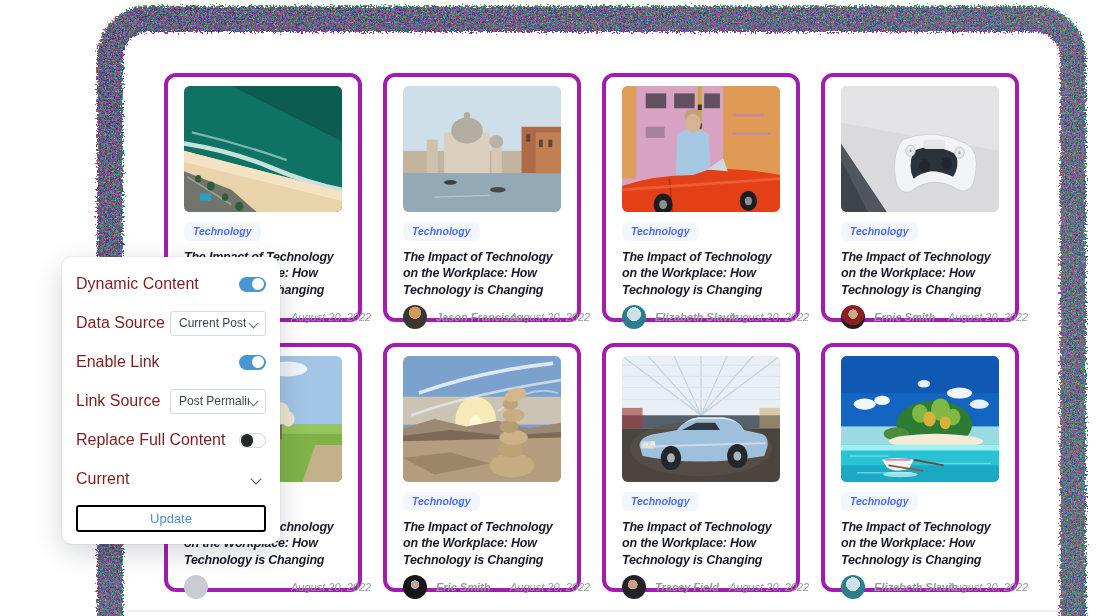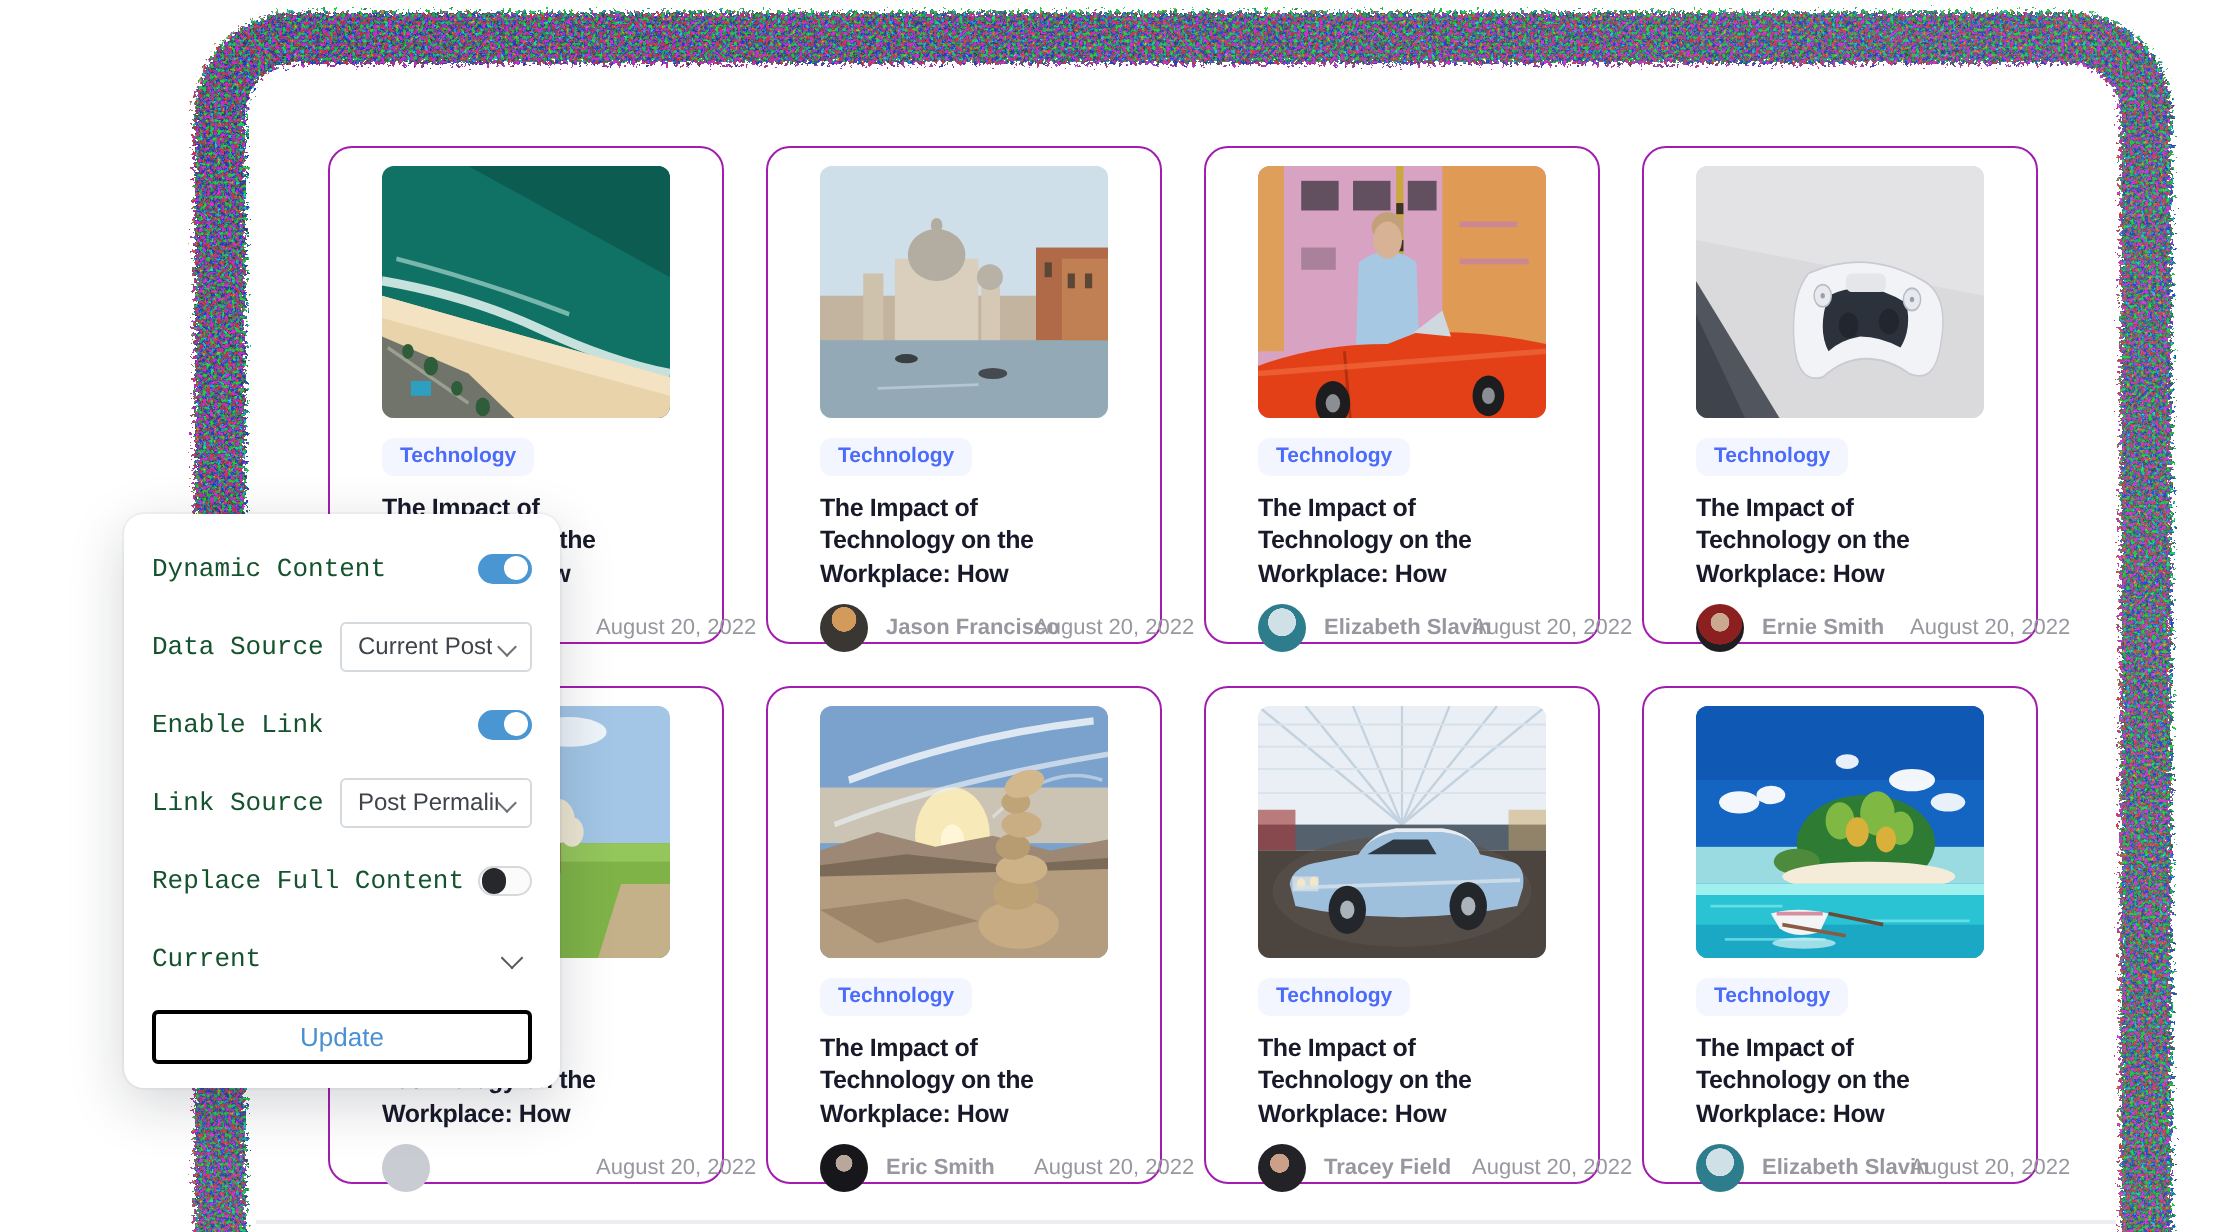--- a/index.html
+++ b/index.html
@@ -5,22 +5,22 @@
   html,body{margin:0;padding:0;background:#ffffff;}
   body{font-family:"Liberation Sans","DejaVu Sans",sans-serif;}
   .canvas{position:relative;width:1120px;height:616px;background:#fff;overflow:hidden;}
 
   
   .frame-svg{position:absolute;left:0;top:0;z-index:0;}
 
   
   .grid{position:absolute;left:164px;top:73px;width:856px;display:grid;
         grid-template-columns:repeat(4,198px);column-gap:21px;row-gap:21px;z-index:1;}
-  .card{box-sizing:border-box;background:#fff;border:1px solid #a21caf;border-radius:12px;
-        padding:9px 26px 8px;height:249px;}
+  .card{box-sizing:border-box;background:#fff;border:4px solid #a21caf;border-radius:12px;
+        padding:9px 16px 8px;height:249px;font-style:italic;}
   .thumb{width:100%;height:126px;border-radius:6px;overflow:hidden;background:#dfe3e8;}
   .thumb svg{display:block;width:100%;height:100%;}
   .tag{display:inline-block;margin-top:10px;font-size:10.5px;font-weight:bold;color:#4B6BFB;
        background:rgba(75,107,251,0.06);padding:4px 9px;border-radius:6px;line-height:1;}
   .title{margin:8px 0 0;font-size:12.5px;line-height:16.5px;font-weight:bold;color:#181A2A;
          letter-spacing:-0.2px;height:50px;overflow:hidden;}
   .meta{margin-top:6px;display:flex;align-items:center;font-size:11px;color:#97989F;}
   .avatar{width:24px;height:24px;border-radius:50%;flex:0 0 24px;margin-right:9px;background:#c9ccd2;}
   .author{font-weight:bold;min-width:60px;margin-right:14px;white-space:nowrap;}
   .date{white-space:nowrap;}
@@ -29,21 +29,21 @@
   .av-ernie{background:radial-gradient(circle at 50% 38%,#caa98e 0 24%,#8c1f1f 25% 58%,#1d1d22 59%);}
   .av-eric{background:radial-gradient(circle at 50% 40%,#b9a79b 0 22%,#17171b 23%);}
   .av-tracey{background:radial-gradient(circle at 45% 40%,#caa088 0 24%,#232227 25%);}
   .av-hidden{background:#c9ccd2;}
 
   
   .panel{position:absolute;left:62px;top:257px;width:218px;box-sizing:border-box;z-index:5;
          background:#fff;border-radius:10px;padding:14px 14px 12px;
          box-shadow:0 8px 28px rgba(15,20,40,.18),0 0 0 1px rgba(15,20,40,.04);}
   .prow{display:flex;align-items:center;justify-content:space-between;height:26px;margin-bottom:13px;}
-  .plabel{font-size:13px;color:#14532d;font-family:Liberation Mono, monospace;}
+  .plabel{font-size:16px;color:#7f1d1d;}
   .toggle{position:relative;width:27px;height:15px;border-radius:8px;box-sizing:border-box;cursor:pointer;}
   .toggle.on{background:#4a96d3;}
   .toggle.on .knob{position:absolute;right:2px;top:1.5px;width:12px;height:12px;border-radius:50%;background:#fff;}
   .toggle.off{background:#fbfbfc;border:1px solid #d8d8da;}
   .toggle.off .knob{position:absolute;left:0.5px;top:0.5px;width:12.5px;height:12.5px;border-radius:50%;background:#26282c;}
   .select{position:relative;width:96px;height:25px;box-sizing:border-box;border:1px solid #d5dadf;
           border-radius:3px;background:#fff;display:flex;align-items:center;padding-left:8px;cursor:pointer;}
   .sel-val{font-size:12px;color:#3f444b;white-space:nowrap;overflow:hidden;max-width:70px;}
   .chev{position:absolute;right:8px;top:8px;width:6px;height:6px;border-right:1.6px solid #6d7175;
         border-bottom:1.6px solid #6d7175;transform:rotate(45deg);background:transparent;}

